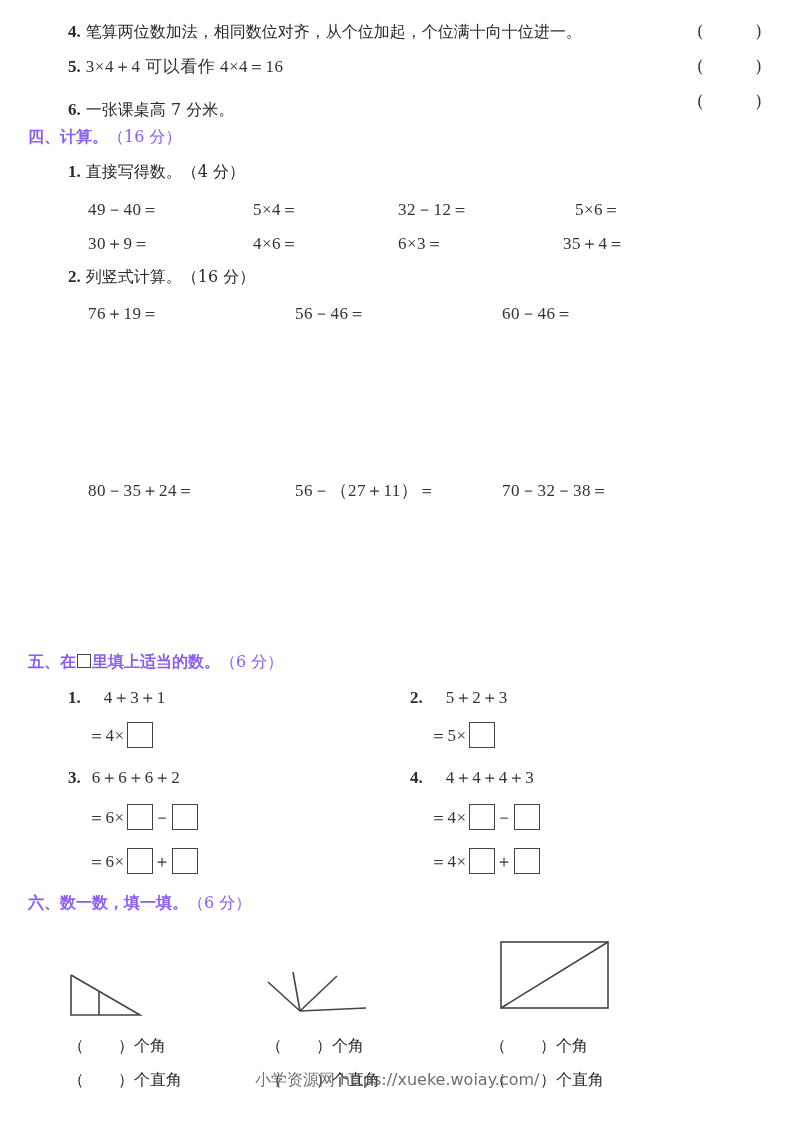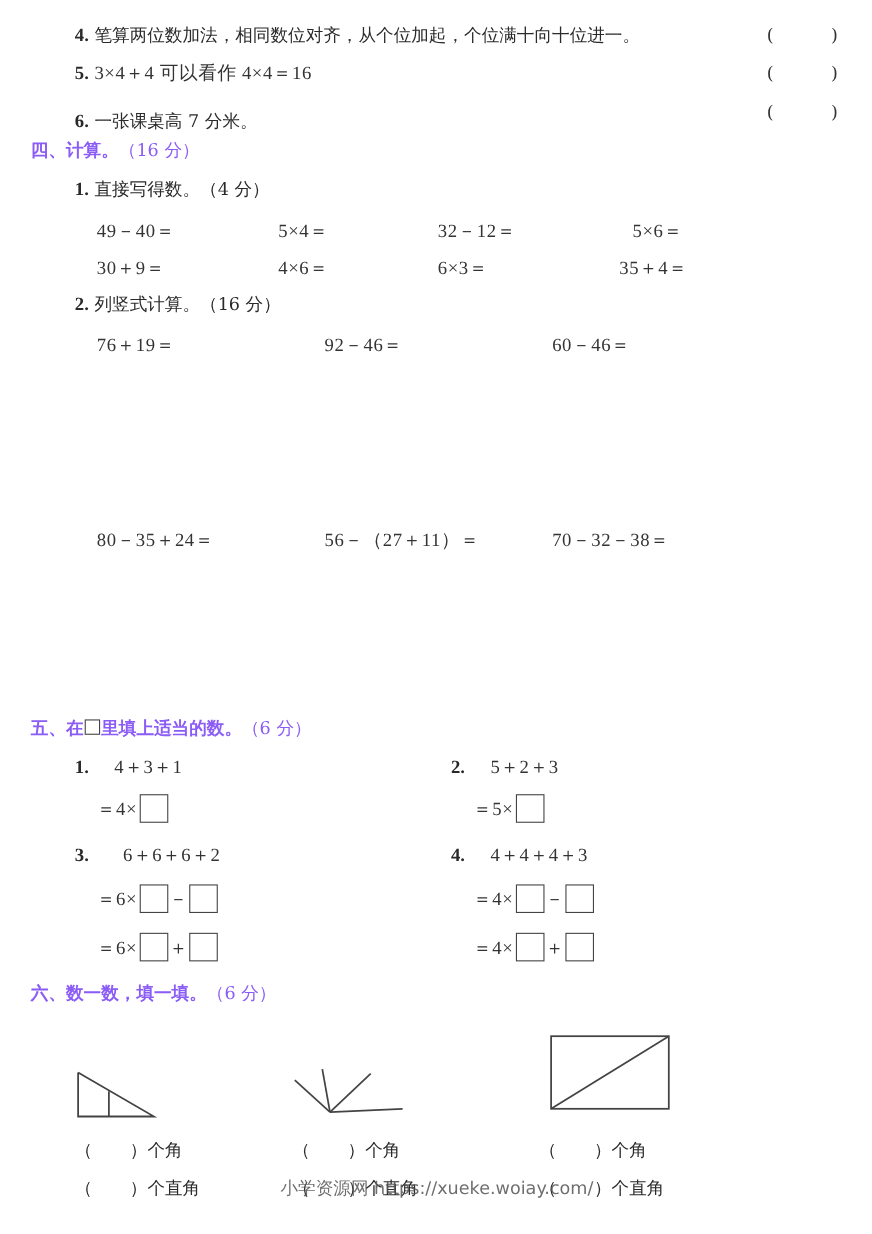--- a/index.html
+++ b/index.html
@@ -78,21 +78,21 @@
 <div class="abs expr" style="left:253px; top:232px;">4×6＝</div>
 <div class="abs expr" style="left:398px; top:232px;">6×3＝</div>
 <div class="abs expr" style="left:563px; top:232px;">35＋4＝</div>
 
 <div class="abs txt" style="left:68px; top:267px;">
   <span class="num">2.</span>
   <span>列竖式计算。（16 分）</span>
 </div>
 
 <div class="abs expr" style="left:88px; top:302px;">76＋19＝</div>
-<div class="abs expr" style="left:295px; top:302px;">92－46＝</div>
+<div class="abs expr" style="left:295px; top:302px;">56－46＝</div>
 <div class="abs expr" style="left:502px; top:302px;">60－46＝</div>
 <div class="abs expr" style="left:88px; top:479px;">80－35＋24＝</div>
 <div class="abs expr" style="left:295px; top:479px;">56－（27＋11）＝</div>
 <div class="abs expr" style="left:502px; top:479px;">70－32－38＝</div>
 
 <div class="abs sec" style="left:28px; top:652px;">
   <span>五、在</span><span class="small-box"></span><span>里填上适当的数。</span><span class="pts">（6 分）</span>
 </div>
 
 <div class="abs txt" style="left:68px; top:688px;">
@@ -108,21 +108,21 @@
   <span class="num">2.</span>
   <span class="expr" style="margin-left:18px;">5＋2＋3</span>
 </div>
 <div class="abs row" style="left:430px; top:722px;">
   <span class="expr">＝5×</span>
   <span class="box" style="margin-left:2px;"></span>
 </div>
 
 <div class="abs txt" style="left:68px; top:768px;">
   <span class="num">3.</span>
-  <span class="expr" style="margin-left:26px;text-align:right;">6＋6＋6＋2</span>
+  <span class="expr" style="margin-left:6px;text-align:right;">6＋6＋6＋2</span>
 </div>
 <div class="abs row" style="left:88px; top:804px;">
   <span class="expr">＝6×</span>
   <span class="box" style="margin-left:2px;"></span>
   <span class="expr" style="margin:0 1px;">－</span>
   <span class="box"></span>
 </div>
 <div class="abs row" style="left:88px; top:848px;">
   <span class="expr">＝6×</span>
   <span class="box" style="margin-left:2px;"></span>

